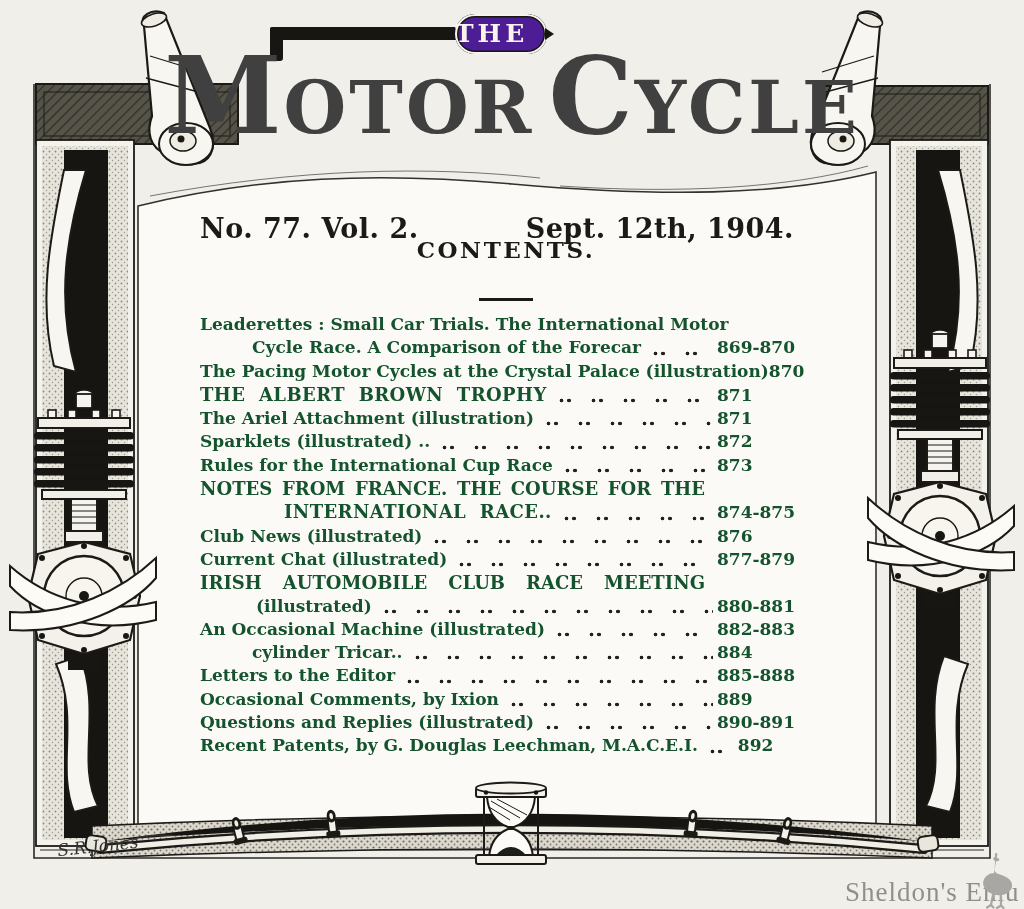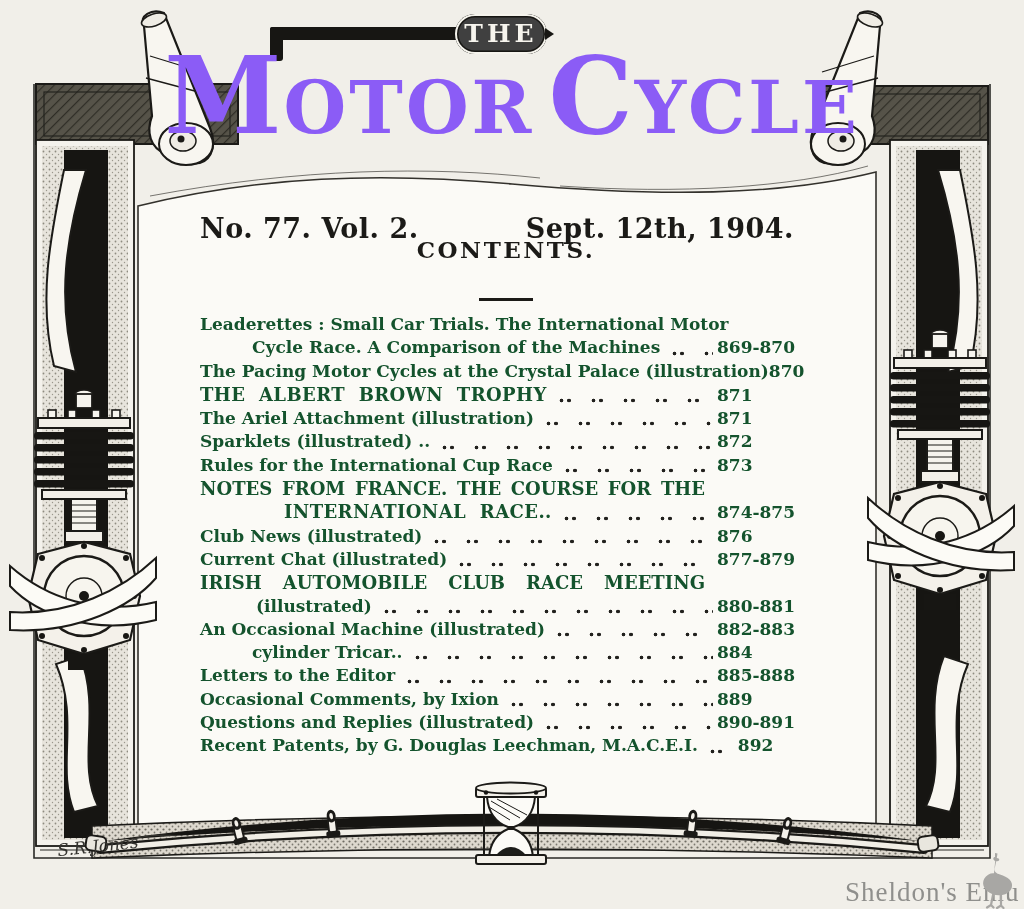--- a/index.html
+++ b/index.html
@@ -2,29 +2,29 @@
 <html><head>
 <meta charset="utf-8">
 <style>
   html,body{margin:0;padding:0;background:#dddbd6;}
   #page{position:relative;width:1024px;height:909px;background:#f1efe9;overflow:hidden;
         font-family:"DejaVu Serif","Liberation Serif",serif;color:#1b1a17;}
   #artwork{position:absolute;inset:0;}
 
   
   .mast-words{position:absolute;left:50%;top:43px;transform:translateX(-50%);
-    white-space:nowrap;line-height:1;font-weight:700;letter-spacing:2px;color:#8b5cf6;}
+    white-space:nowrap;line-height:1;font-weight:700;letter-spacing:2px;color:#404040;}
   .mw-big{font-size:106px;}
   .mw-small{font-size:72px;letter-spacing:3px;}
   .mw-gap{display:inline-block;width:14px;}
   .mast-bar{position:absolute;left:270px;top:27px;width:188px;height:13px;background:#171613;border-radius:2px;}
   .mast-bar::before{content:"";position:absolute;left:0;top:0;width:13px;height:34px;background:#171613;border-radius:3px;}
-  .mast-the{position:absolute;left:455px;top:14px;width:92px;height:40px;background:#404040;
+  .mast-the{position:absolute;left:455px;top:14px;width:92px;height:40px;background:#4c1d95;
     border-radius:20px;color:#f6f4ed;font-size:25px;font-weight:700;letter-spacing:4px;
-    text-align:center;line-height:40px;box-shadow:0 0 0 2px #f6f4ed inset, 0 0 0 3.5px #171613 inset;}
+    text-align:left;line-height:40px;box-shadow:0 0 0 2px #f6f4ed inset, 0 0 0 3.5px #171613 inset;}
   .mast-the::after{content:"";position:absolute;right:-7px;top:14px;border-left:9px solid #171613;
     border-top:6px solid transparent;border-bottom:6px solid transparent;}
 
   
   .issue-no{position:absolute;left:200px;top:213px;font-size:27px;font-weight:700;letter-spacing:.5px;}
   .issue-date{position:absolute;right:230px;top:213px;font-size:27px;font-weight:700;letter-spacing:.5px;}
   .contents-title{position:absolute;left:200px;top:236px;width:612px;text-align:center;
     font-size:23px;font-weight:700;letter-spacing:2.5px;}
   .contents-rule{position:absolute;left:479px;top:298px;width:54px;height:3px;background:#1b1a17;}
 
@@ -226,21 +226,21 @@
 
   <div class="issue-no">No. 77. Vol. 2.</div>
   <div class="issue-date">Sept. 12th, 1904.</div>
   <div class="contents-title">CONTENTS.</div>
   <div class="contents-rule"></div>
 
   <div class="toc">
       <div class="toc-entry">
         <div class="toc-line1">Leaderettes :  Small Car Trials.  The International Motor</div>
         <div class="toc-row">
-          <span class="toc-title" style="margin-left: 52px;">Cycle Race.  A Comparison of the Machines</span>
+          <span class="toc-title" style="margin-left: 52px;">Cycle Race.  A Comparison of the Forecar</span>
           <span class="leader"></span>
           <span class="toc-pages">869-870</span>
         </div>
       </div>
       <div class="toc-entry">
         <div class="toc-row">
           <span class="toc-title">The Pacing Motor Cycles at the Crystal Palace (illustration)</span>
           <span class="spacer"></span>
           <span class="toc-pages">870</span>
         </div>

